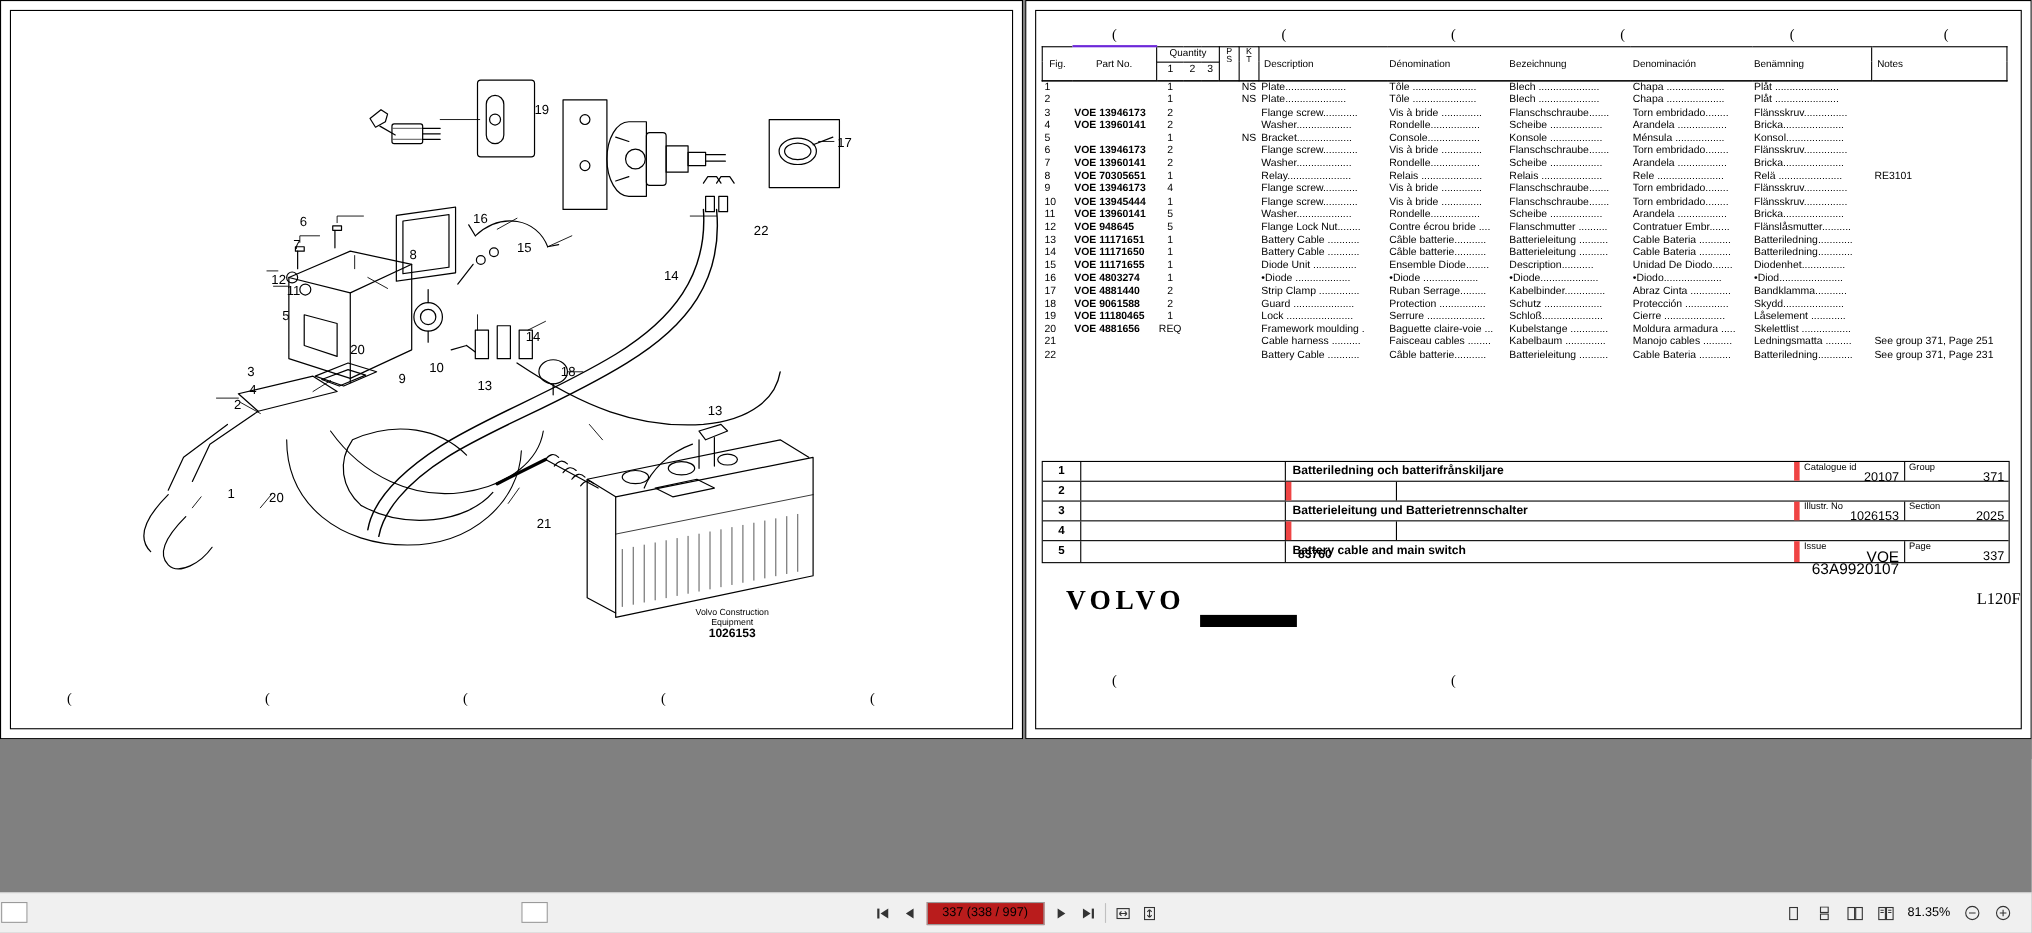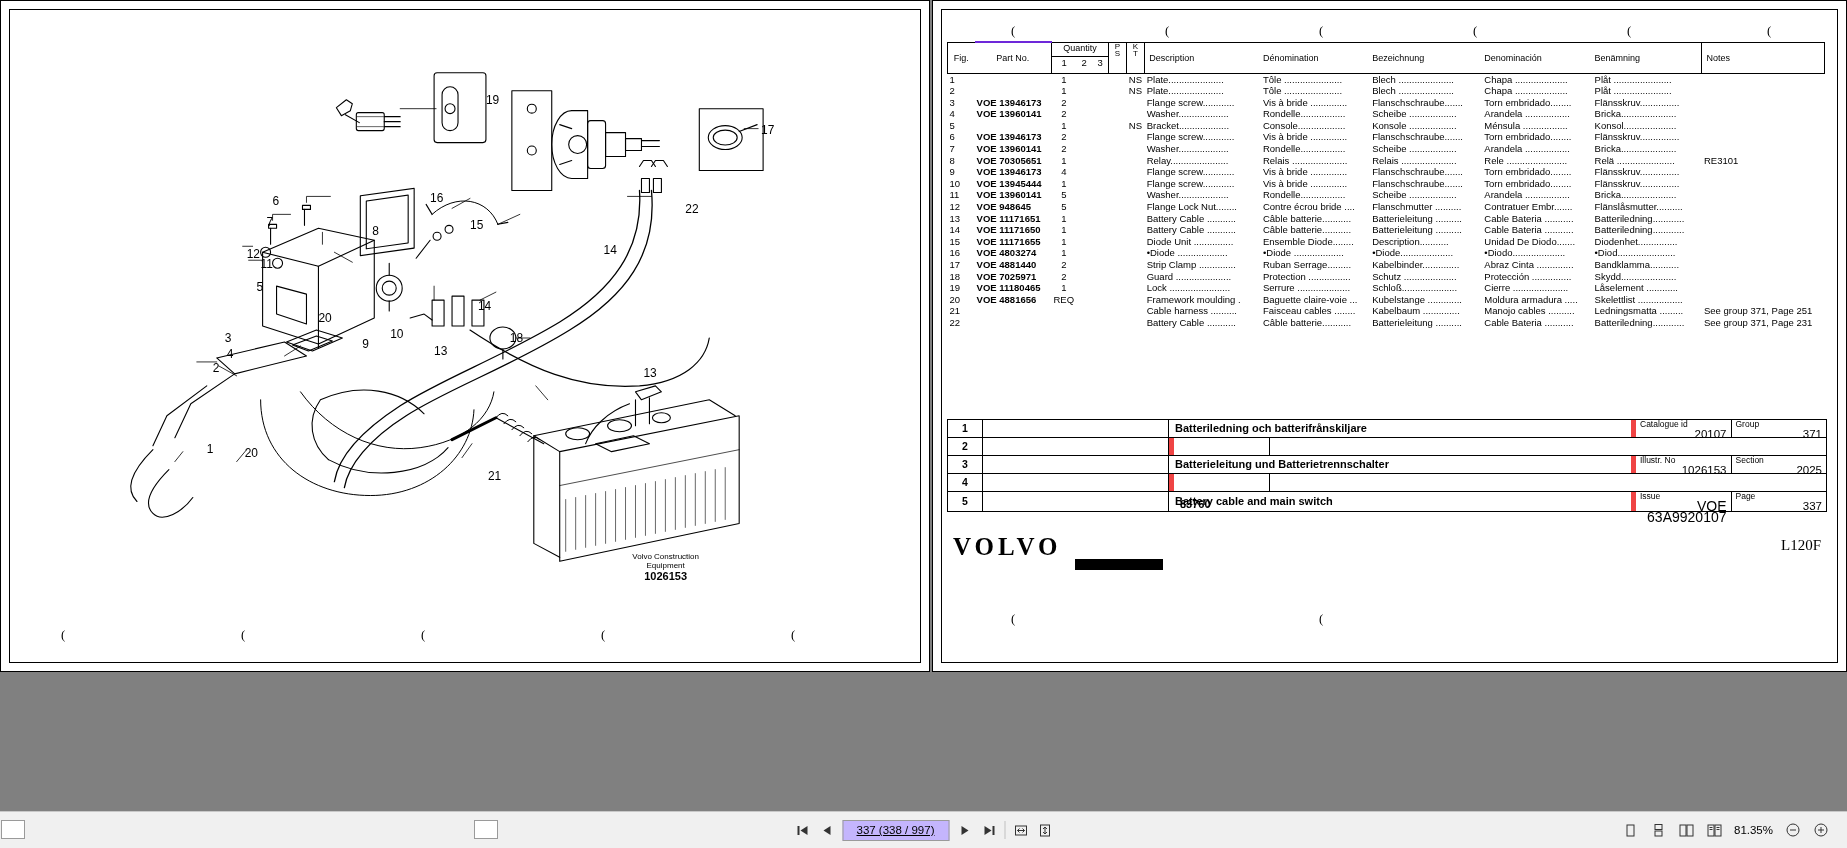--- a/index.html
+++ b/index.html
@@ -49,30 +49,30 @@
   .tb-row:last-child{border-bottom:none;}
   .tb-num{width:34px;border-right:1px solid #000;text-align:center;font-size:10.5px;font-weight:bold;line-height:17px;}
   .tb-blank{width:185px;border-right:1px solid #000;}
   .tb-desc{flex:1;font-size:11px;font-weight:bold;line-height:17px;padding-left:6px;}
   .tb-right{width:190px;display:flex;border-left:5px solid #ef4444;}
   .tb-cellA,.tb-cellB{flex:1;padding:0 4px;position:relative;}
   .tb-cellB{border-left:1px solid #000;}
   .tb-lab{font-size:8.5px;line-height:9px;}
   .tb-val{font-size:11.5px;font-weight:normal;text-align:right;line-height:11px;}
 
-  .volvo-bar{position:absolute;left:14px;top:530px;width:878px;height:34px;}
+  .volvo-bar{position:absolute;left:30px;top:530px;width:878px;height:34px;}
   .volvo-logo{position:absolute;left:6px;top:2px;font-family:"Liberation Serif",serif;font-weight:bold;font-size:25px;letter-spacing:4px;}
   .model{position:absolute;right:4px;top:6px;font-size:15px;font-family:"Liberation Serif",serif;}
   .blackbar{position:absolute;left:128px;top:28px;width:88px;height:11px;background:#000;}
 
   
   .toolbar{position:absolute;left:0;bottom:0;width:1847px;height:36px;background:#f0f0f0;border-top:1px solid #c8c8c8;}
   .tb-center{position:absolute;left:50%;transform:translateX(-50%);top:0;height:36px;display:flex;align-items:center;gap:7px;}
   .tbtn{width:17px;height:17px;display:flex;align-items:center;justify-content:center;font-size:11px;color:#333;cursor:pointer;}
-  .pagebox{width:105px;height:19px;border:1px solid #9a9a9a;background:#c4b5fd;display:flex;align-items:center;justify-content:center;font-size:11.5px;text-decoration:underline;}
+  .pagebox{width:105px;height:19px;border:1px solid #9a9a9a;background:#b91c1c;display:flex;align-items:center;justify-content:center;font-size:11.5px;}
   .tb-right-grp{position:absolute;right:18px;top:0;height:36px;display:flex;align-items:center;gap:11px;}
   .zoomval{font-size:11.5px;}
   .vsep{width:1px;height:18px;background:#c0c0c0;}
   .winbtn{position:absolute;width:22px;height:17px;border:1px solid #9a9a9a;background:#fff;}
   svg{display:block;}
 </style>
 </head>
 <body>
 
 <div id="root">
@@ -540,21 +540,21 @@
                 <td class="c-kt"></td>
                 <td class="c-desc">Strip Clamp ..............</td>
                 <td class="c-den">Ruban Serrage.........</td>
                 <td class="c-bez">Kabelbinder..............</td>
                 <td class="c-dom">Abraz Cinta ..............</td>
                 <td class="c-ben">Bandklamma...........</td>
                 <td class="c-notes"></td>
               </tr>
               <tr class="rowtxt">
                 <td class="c-fig">18</td>
-                <td class="c-part bold">VOE 7025971</td>
+                <td class="c-part bold">VOE 9061588</td>
                 <td class="c-q">2</td>
                 <td class="c-q"></td>
                 <td class="c-q"></td>
                 <td class="c-ps"></td>
                 <td class="c-kt"></td>
                 <td class="c-desc">Guard .....................</td>
                 <td class="c-den">Protection ................</td>
                 <td class="c-bez">Schutz ....................</td>
                 <td class="c-dom">Protección ...............</td>
                 <td class="c-ben">Skydd.....................</td>

